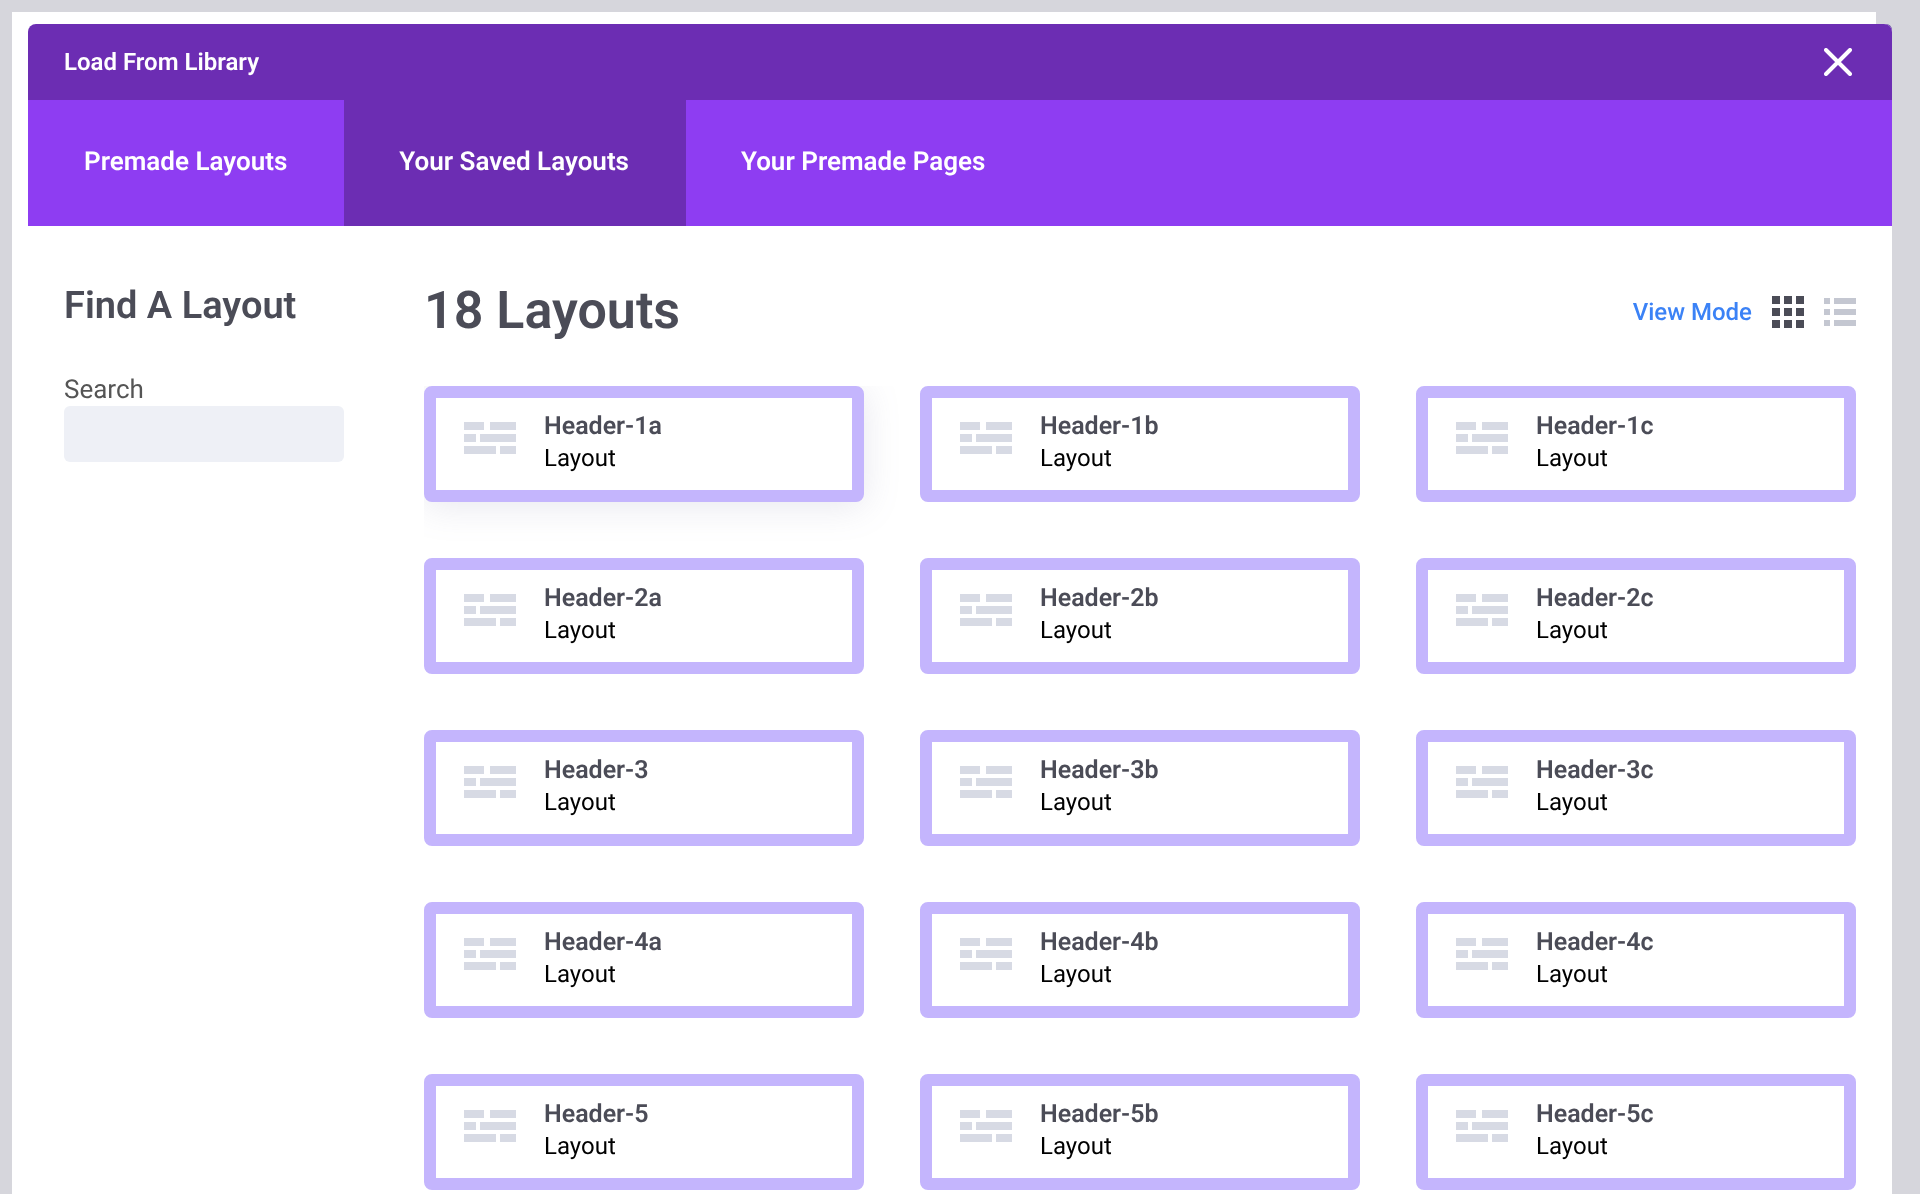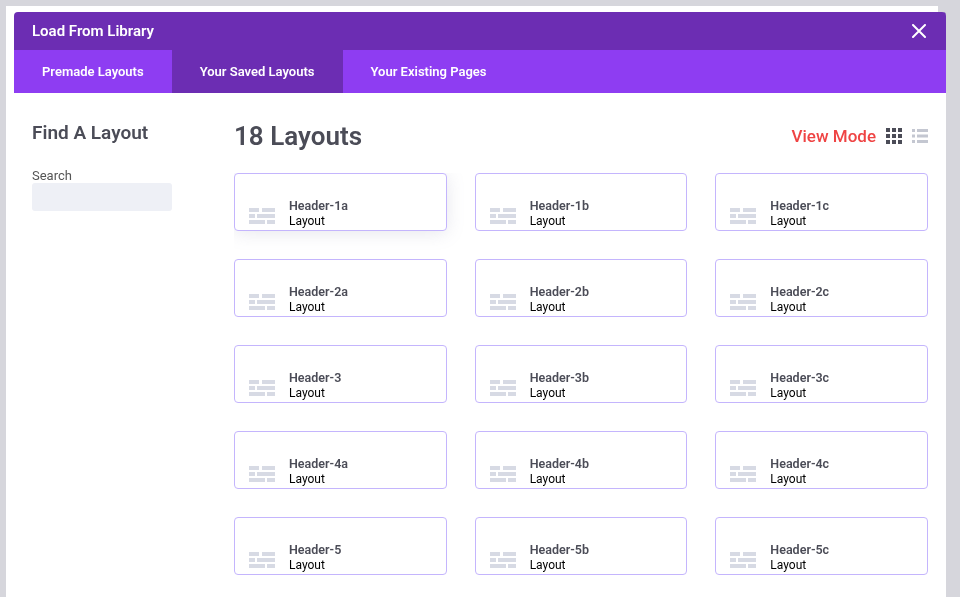--- a/index.html
+++ b/index.html
@@ -42,47 +42,46 @@
       display: flex;
       flex-direction: column;
     }
     .modal-header {
       background: #6c2db3;
       color: #fff;
       padding: 10px 18px;
       display: flex;
       align-items: center;
       justify-content: space-between;
-      font-size: 15px;
+      font-size: 12px;
       font-weight: 600;
     }
     .modal-close {
       width: 18px; height: 18px;
       cursor: pointer;
       display:flex;align-items:center;justify-content:center;
     }
     .modal-tabs {
       background: #8e3df2;
       display: flex;
     }
     .modal-tabs .tab {
       color: #fff;
-      padding: 14px 28px;
+      padding: 24px 28px;
       font-size: 13px;
       font-weight: 600;
       cursor: pointer;
     }
     .modal-tabs .tab.active {
       background: #6c2db3;
     }
     .modal-body {
       flex: 1;
       display: flex;
       padding: 28px 18px 0 18px;
-      gap: 22px;
       overflow: hidden;
     }
     .sidebar {
       width: 180px;
       flex-shrink: 0;
     }
     .sidebar-title {
       font-size: 19px;
       font-weight: 600;
       color: #4b4c57;
@@ -117,41 +116,41 @@
       font-size: 26px;
       font-weight: 600;
       color: #4b4c57;
     }
     .view-mode-wrap {
       display: flex;
       align-items: center;
       gap: 10px;
     }
     .view-mode-label {
-      font-size: 17px;
-      color: #ef4444;
+      font-size: 12px;
+      color: #3b82f6;
       font-weight: 500;
     }
     .view-icon {
       width: 16px; height: 16px;
       cursor: pointer;
     }
     .grid {
       display: grid;
       grid-template-columns: repeat(3, 1fr);
       gap: 28px;
       padding-bottom: 20px;
       overflow-y: auto;
     }
     .card {
-      border: 1px solid #c4b5fd;
+      border: 6px solid #c4b5fd;
       border-radius: 4px;
       height: 58px;
       display: flex;
-      align-items: flex-end;
+      align-items: center;
       padding: 0 14px;
       gap: 14px;
       cursor: pointer;
       background: #fff;
     }
     .card.highlight {
       box-shadow: 0 2px 18px rgba(120, 120, 160, 0.18);
     }
     .card-icon {
       width: 26px; height: 22px;
@@ -185,21 +184,21 @@
     <div class="modal-close">
       <svg viewBox="0 0 14 14" width="14" height="14">
           <path d="M1 1 L13 13 M13 1 L1 13" stroke="#fff" stroke-width="2" stroke-linecap="round"></path>
         </svg>
     </div>
   </div>
 
   <div class="modal-tabs" id="tabs">
       <div class="tab">Premade Layouts</div>
       <div class="tab active">Your Saved Layouts</div>
-      <div class="tab">Your Existing Pages</div>
+      <div class="tab">Your Premade Pages</div>
     </div>
 
   <div class="modal-body">
 
     <div class="sidebar">
       <div class="sidebar-title">Find A Layout</div>
       <div class="search-label">Search</div>
       <input class="search-input" type="text" style="">
     </div>
 

